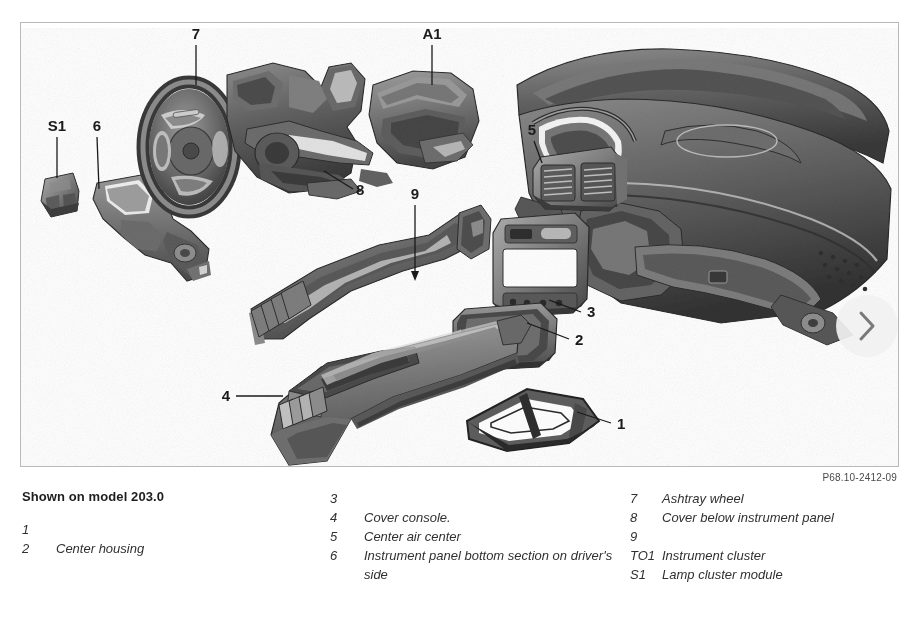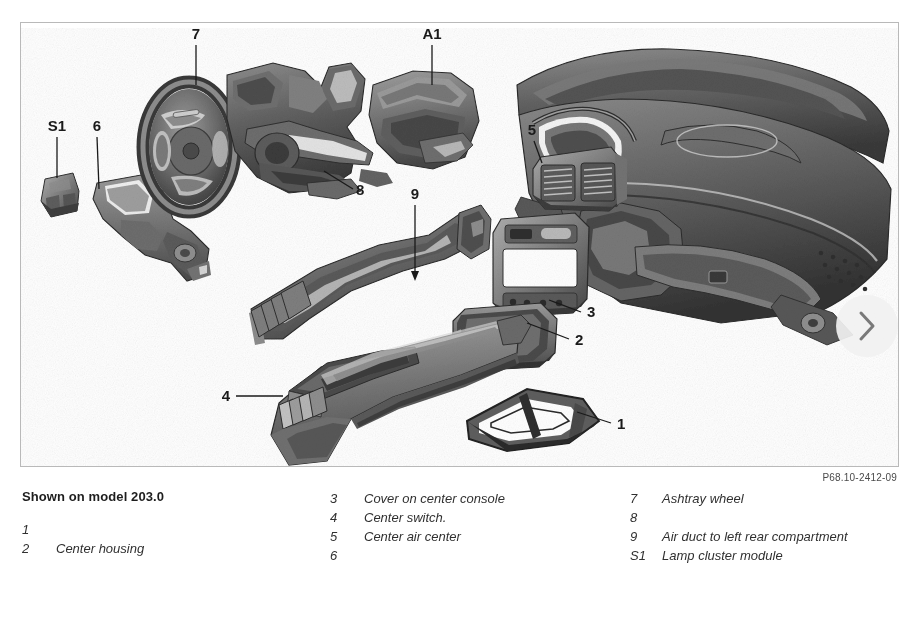--- a/index.html
+++ b/index.html
@@ -504,48 +504,52 @@
         <span class="legend-key">2</span>
         <span class="legend-text">Center housing</span>
       </li>
     </ul>
   </div>
 
   <div class="legend-col" id="legend-col-2">
     <ul class="legend-list">
       <li class="legend-row">
         <span class="legend-key">3</span>
-        <span class="legend-text">Cover on center console</span>
       </li>
       <li class="legend-row">
         <span class="legend-key">4</span>
-        <span class="legend-text">Center switch.</span>
+        <span class="legend-text">Cover console.</span>
       </li>
       <li class="legend-row">
         <span class="legend-key">5</span>
         <span class="legend-text">Center air center</span>
       </li>
       <li class="legend-row">
         <span class="legend-key">6</span>
+        <span class="legend-text">Instrument panel bottom section on driver's side</span>
       </li>
     </ul>
   </div>
 
   <div class="legend-col" id="legend-col-3">
     <ul class="legend-list">
       <li class="legend-row">
         <span class="legend-key">7</span>
         <span class="legend-text">Ashtray wheel</span>
       </li>
       <li class="legend-row">
         <span class="legend-key">8</span>
+        <span class="legend-text">Cover below instrument panel</span>
       </li>
       <li class="legend-row">
         <span class="legend-key">9</span>
-        <span class="legend-text">Air duct to left rear compartment</span>
+      </li>
+      <li class="legend-row">
+        <span class="legend-key">TO1</span>
+        <span class="legend-text">Instrument cluster</span>
       </li>
       <li class="legend-row">
         <span class="legend-key">S1</span>
         <span class="legend-text">Lamp cluster module</span>
       </li>
     </ul>
   </div>
 
 </div>
 

